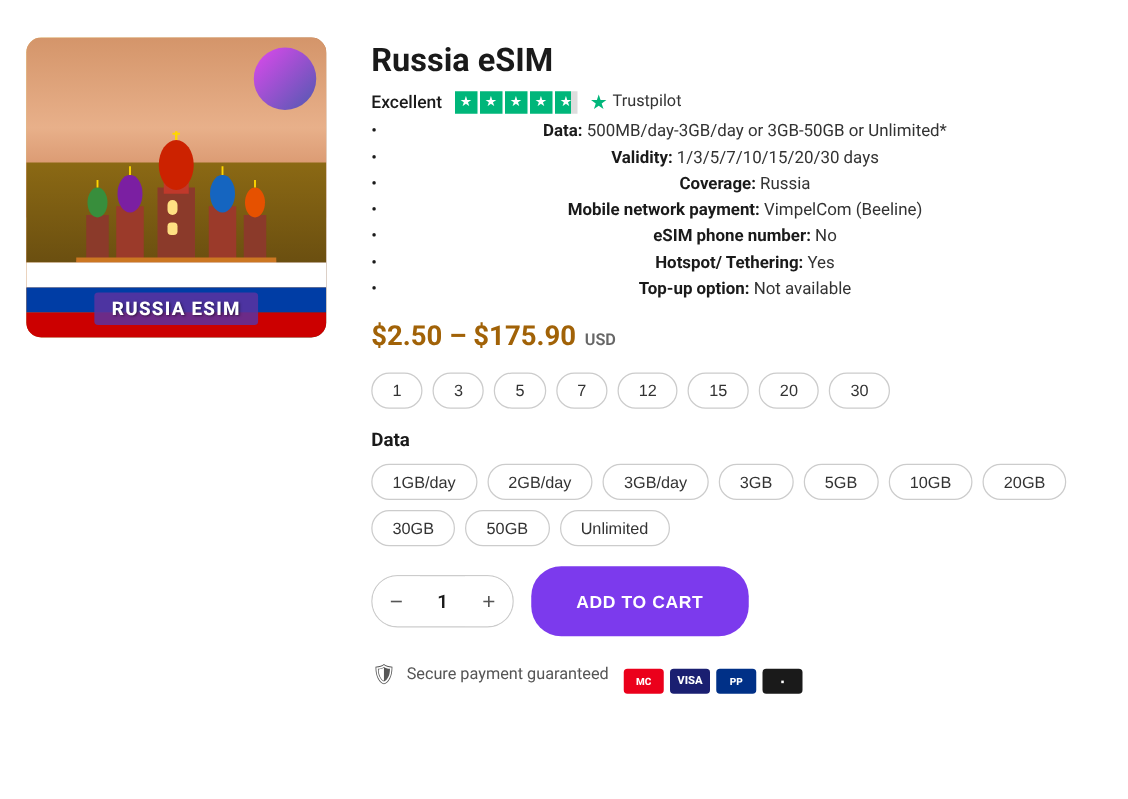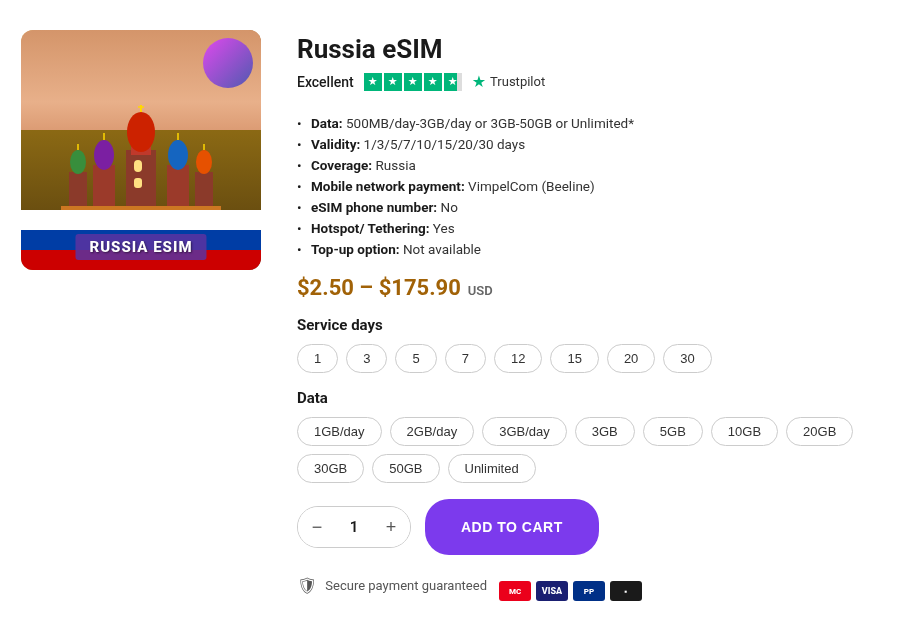--- a/index.html
+++ b/index.html
@@ -90,21 +90,21 @@
     .product-title {
       font-size: 26px;
       font-weight: 700;
       color: #1a1a1a;
       margin-bottom: 8px;
     }
     .trustpilot-row {
       display: flex;
       align-items: center;
       gap: 10px;
-      margin-bottom: 24px;
+      margin-bottom: 6px;
     }
     .trustpilot-label {
       font-size: 14px;
       color: #1a1a1a;
       font-weight: 500;
     }
     .stars {
       display: flex;
       gap: 2px;
     }
@@ -136,20 +136,21 @@
     .spec-list {
       list-style: none;
       margin-bottom: 18px;
     }
     .spec-list li {
       font-size: 13.5px;
       color: #333;
       margin-bottom: 5px;
       padding-left: 14px;
       position: relative;
+      text-align: center;
     }
     .spec-list li::before {
       content: '•';
       position: absolute;
       left: 0;
       color: #1a1a1a;
     }
     .spec-list li strong {
       color: #1a1a1a;
       font-weight: 700;
@@ -358,21 +359,20 @@
       <li><strong>eSIM phone number:</strong> No</li>
       <li><strong>Hotspot/ Tethering:</strong> Yes</li>
       <li><strong>Top-up option:</strong> Not available</li>
     </ul>
 
     <div class="price-row">
       <span class="price-text">$2.50 – $175.90</span>
       <span class="price-currency">USD</span>
     </div>
 
-    <div class="section-label">Service days</div>
     <div class="selector-group">
       <button class="selector-btn">1</button>
       <button class="selector-btn">3</button>
       <button class="selector-btn">5</button>
       <button class="selector-btn">7</button>
       <button class="selector-btn">12</button>
       <button class="selector-btn">15</button>
       <button class="selector-btn">20</button>
       <button class="selector-btn">30</button>
     </div>

